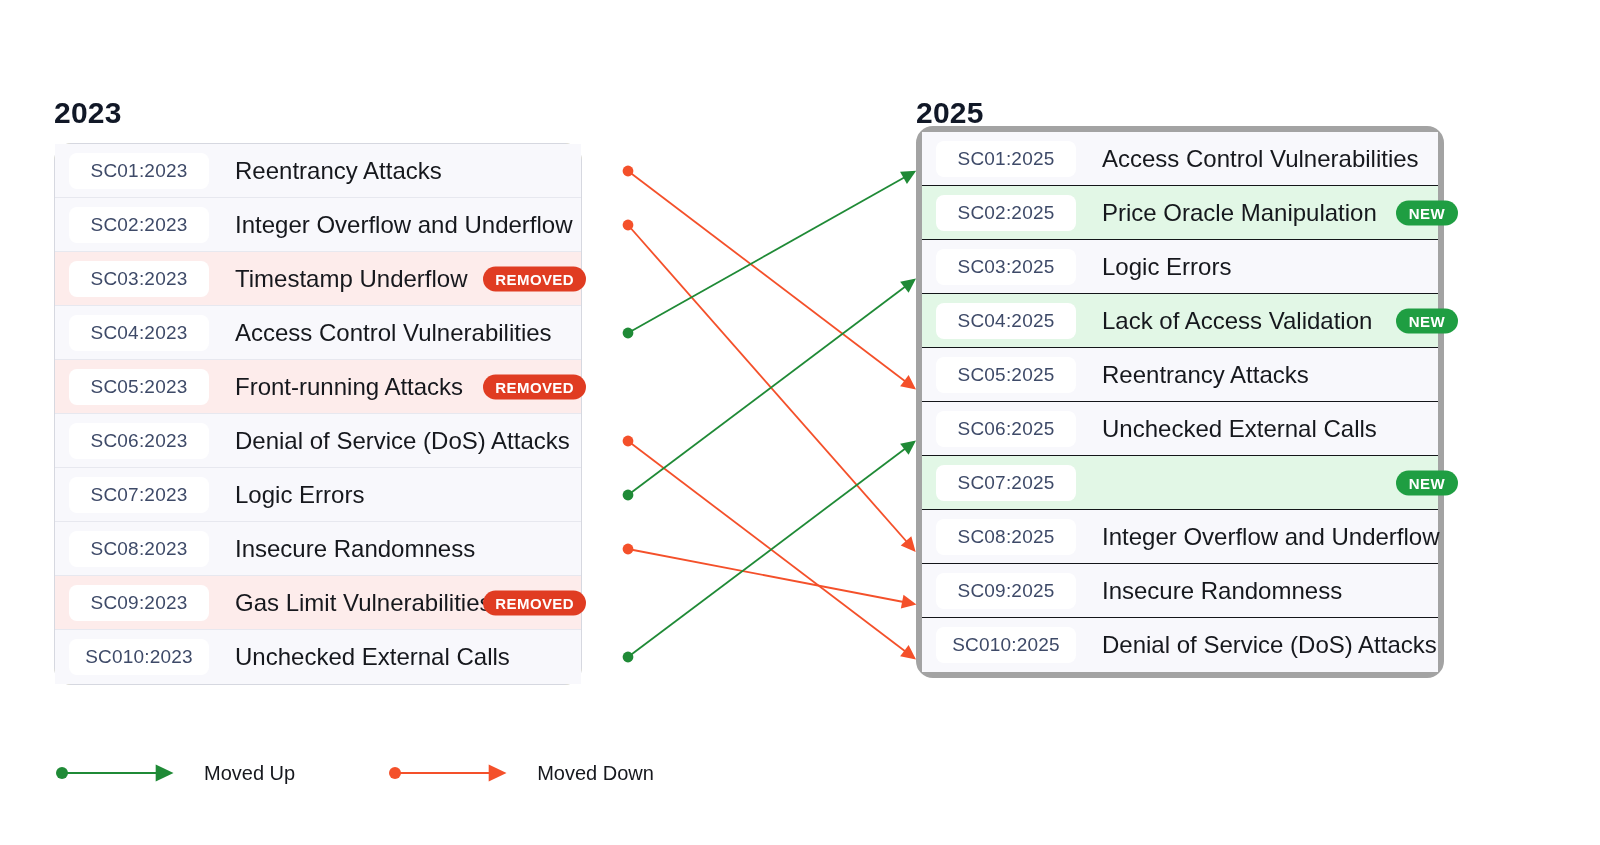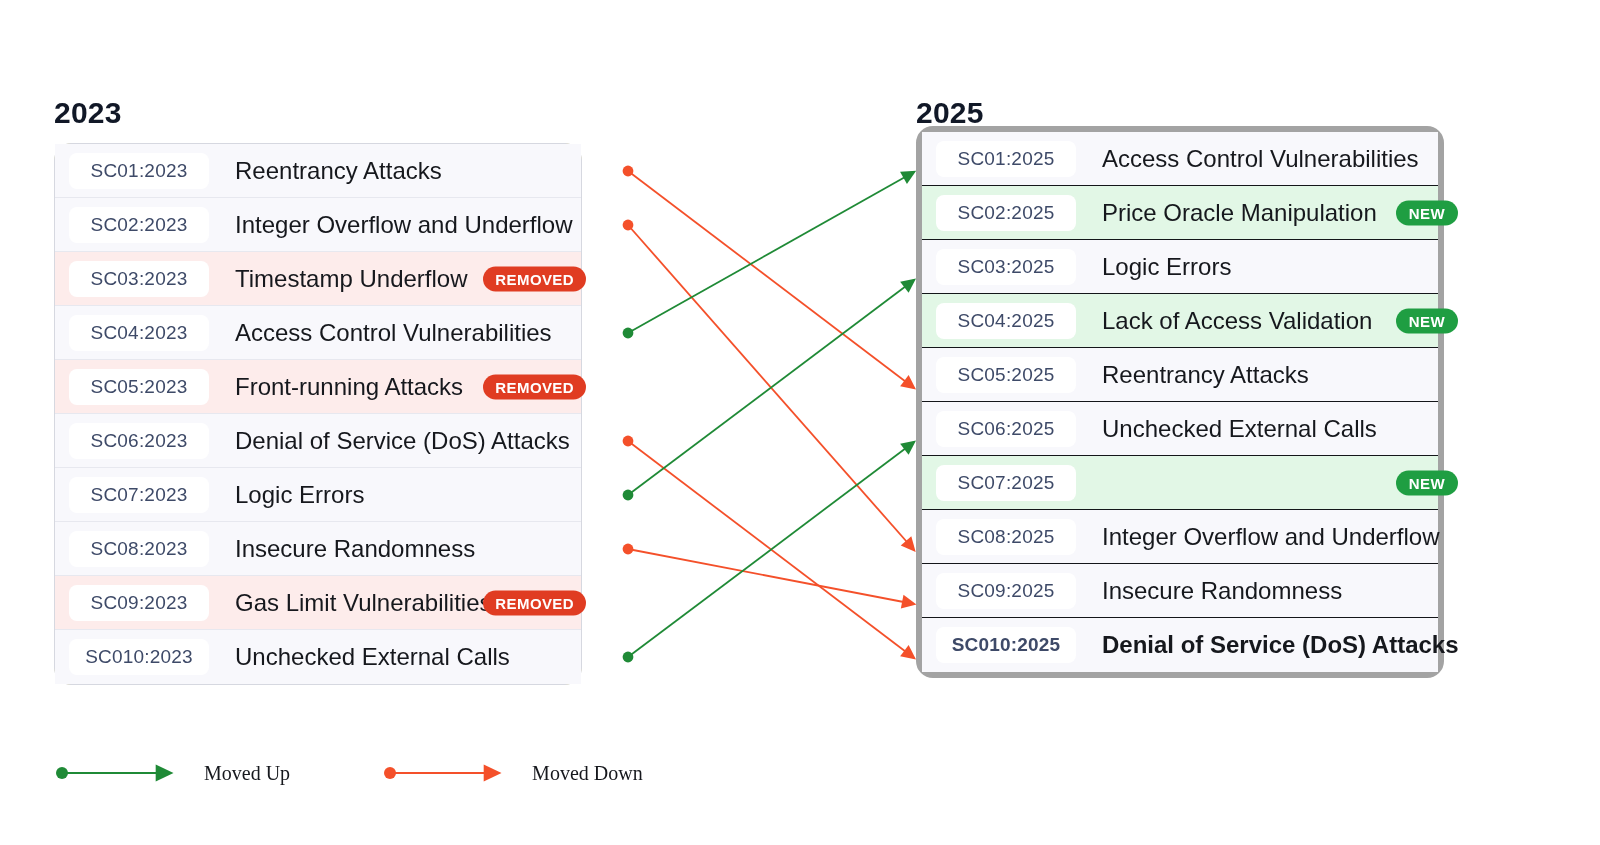--- a/index.html
+++ b/index.html
@@ -53,21 +53,21 @@
     align-items: center;
     height: 54px;
     padding-left: 14px;
     padding-right: 10px;
   }
   
   #table-left .row { border-bottom: 1px solid #e7e8ef; }
   #table-left .row:last-child { border-bottom: none; }
   
   #table-right .row { border-bottom: 1.6px solid #14161a; }
-  #table-right .row:last-child { border-bottom: none; font-weight: bold; }
+  #table-right .row:last-child { border-bottom: none; }
 
   .row.normal  { background: #f8f8fc; }
   .row.removed { background: #fdeceb; }
   .row.added   { background: #e2f7e6; }
 
   .id-chip {
     flex: 0 0 auto;
     width: 140px;
     height: 36px;
     background: #ffffff;
@@ -141,21 +141,20 @@
     display: flex;
     align-items: center;
     margin-right: 92px;
   }
   .legend-glyph { width: 132px; height: 22px; flex: 0 0 auto; }
   .legend-label {
     margin-left: 18px;
     font-size: 20px;
     color: #16181d;
     white-space: nowrap;
-    font-family: Liberation Serif, serif;
   }
 </style>
 </head>
 <body>
 
 <div id="stage">
 
   <div class="col-title" id="title-left">2023</div>
 
   <div class="col-title" id="title-right">2025</div>

